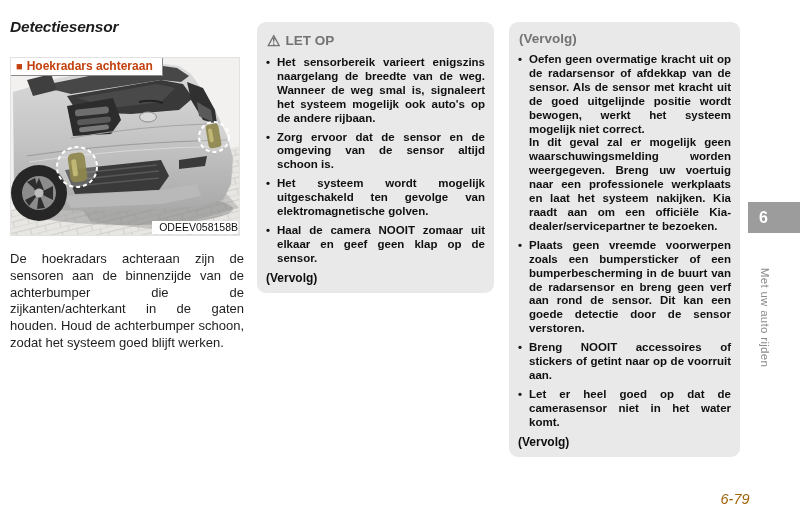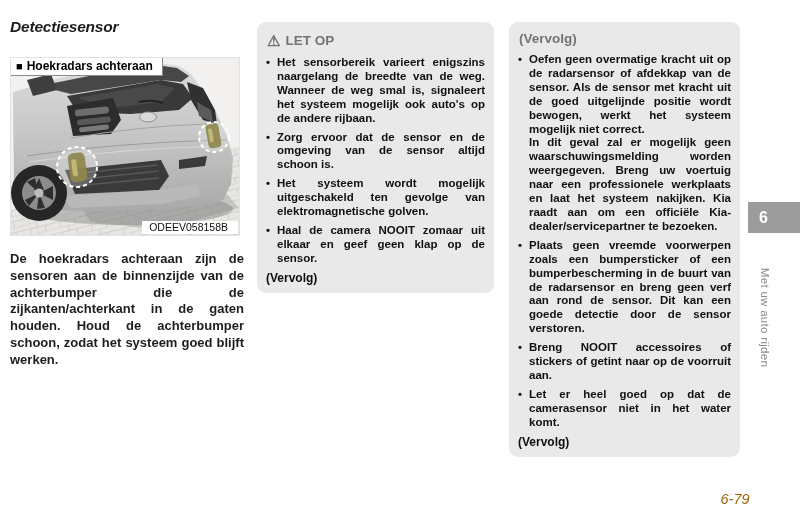--- a/index.html
+++ b/index.html
@@ -7,27 +7,27 @@
        font-family:"Liberation Sans",sans-serif;color:#1a1a1a;}
 
   .page-title{position:absolute;left:10px;top:18px;margin:0;
     font-size:15.5px;font-weight:bold;font-style:italic;color:#1c1c1c;letter-spacing:-0.2px;text-align:center;}
 
   figure.car-figure{position:absolute;left:10px;top:57px;width:228px;height:177px;margin:0;
     border:1px solid #e2e2e2;box-sizing:content-box;}
   figure.car-figure svg{display:block;}
   .fig-label{position:absolute;left:0;top:0;background:#ffffff;
     border-right:1px solid #8a8a8a;border-bottom:1px solid #8a8a8a;
-    padding:1px 9px 2px 5px;font-size:12px;font-weight:bold;color:#000000;white-space:nowrap;}
+    padding:1px 9px 2px 5px;font-size:12px;font-weight:bold;color:#c2410c;white-space:nowrap;}
   .fig-label .sq{font-size:11px;margin-right:4px;}
   .fig-code{position:absolute;right:1px;bottom:1px;background:#ffffff;
-    padding:0 10px 1px 7px;font-size:10.5px;color:#0e0e0e;}
+    padding:0 0 1px 7px;font-size:10.5px;color:#0e0e0e;}
 
   .intro{position:absolute;left:10px;top:251px;width:234px;margin:0;
-    font-size:13px;line-height:16.8px;text-align:justify;color:#1e1e1e;font-weight:bold;}
+    font-size:13px;line-height:16.8px;text-align:justify;color:#1e1e1e;}
 
   .gray-box{position:absolute;background:#e9e9e9;border-radius:9px;
     padding:9px 9px 8px 9px;box-sizing:border-box;color:#111;}
   .caution-box{left:257px;top:22px;width:237px;}
   .cont-box{left:509px;top:22px;width:231px;}
 
   .box-title{font-weight:bold;font-size:13.5px;margin:0 0 7px 1px;color:#737373;}
   .warn-icon{font-size:15px;margin-right:5px;position:relative;top:0.5px;}
 
   ul.bullets{margin:0;padding:0;list-style:none;}

